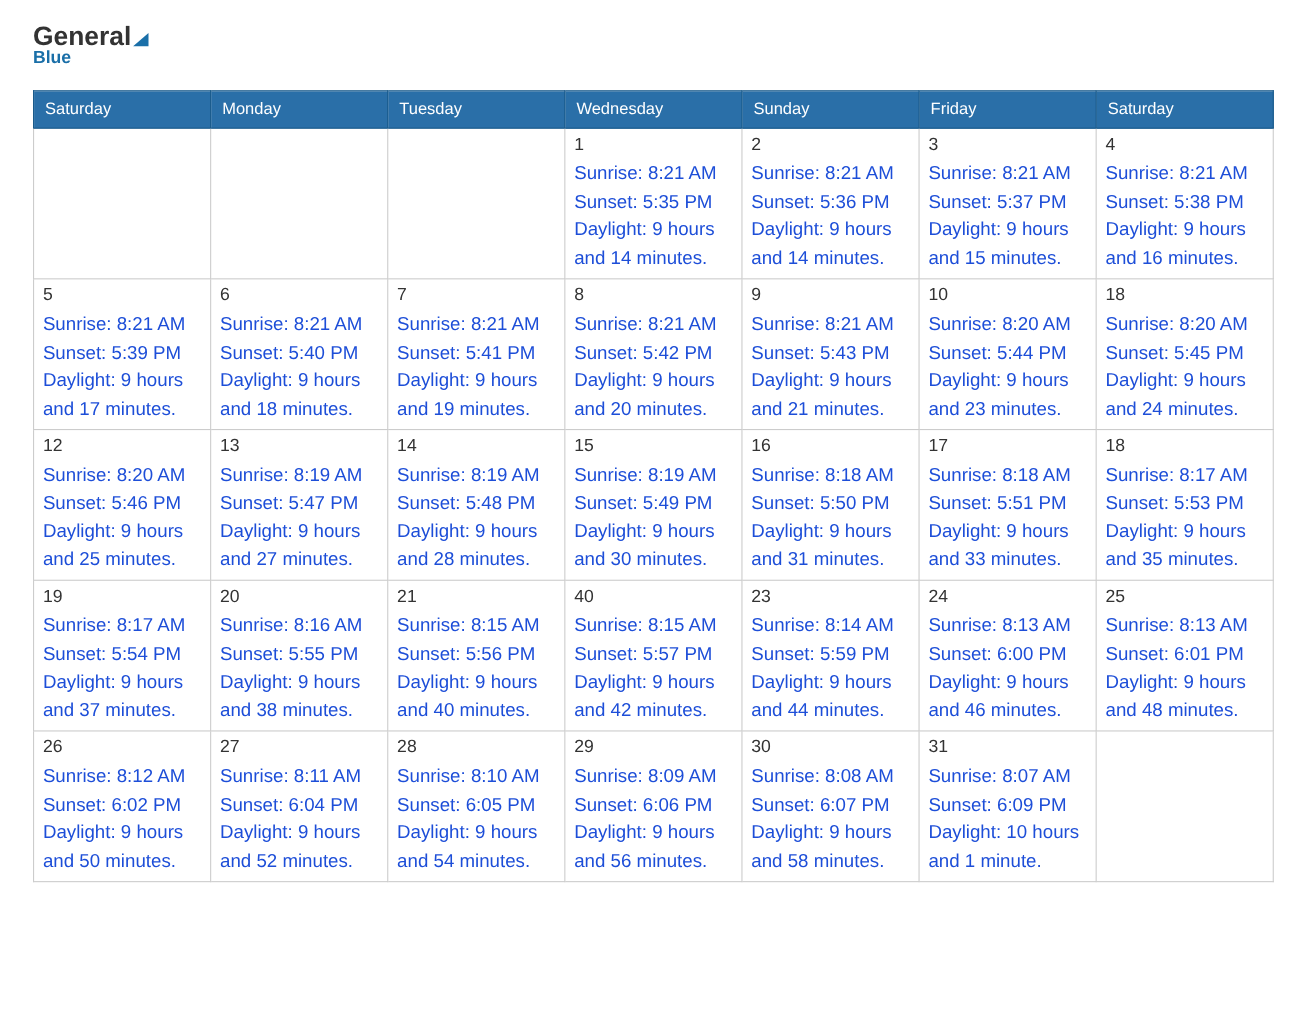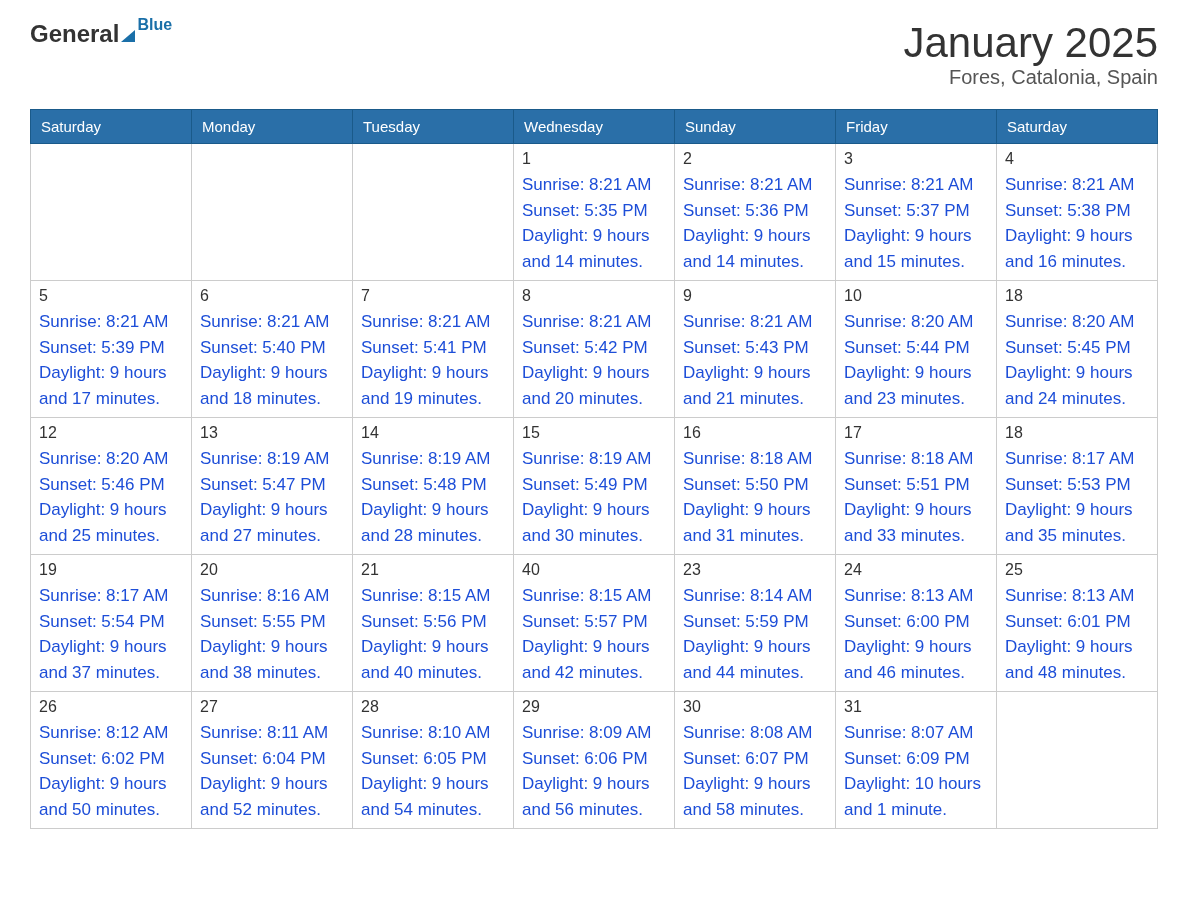--- a/index.html
+++ b/index.html
@@ -63,45 +63,41 @@
     .day-info {
       font-size: 17px;
       color: #1d4ed8;
       line-height: 1.5;
     }
     .empty-cell {
       background: #fff;
     }
     .logo-wrapper {
       display: flex;
-      flex-direction: row;
+      flex-direction: column;
       align-items: flex-start;
     }
     .logo-line1 {
       display: flex;
       align-items: center;
     }
   </style>
 </head>
 <body>
 
 <div class="header">
   <div class="logo-wrapper">
     <div class="logo-line1">
       <span style="font-size:24px;font-weight:bold;color:#333;">General</span>
       <svg width="16" height="16" viewBox="0 0 16 16" style="margin-left:2px;margin-top:4px;">
         <polygon points="0,14 14,14 14,2" fill="#1a6fa8"></polygon>
       </svg>
     </div>
     <span style="font-size:16px;font-weight:bold;color:#1a6fa8;margin-top:-4px;">Blue</span>
   </div>
-  <div class="title-block">
-    <h1>January 2025</h1>
-    <h2>Fores, Catalonia, Spain</h2>
-  </div>
 </div>
 
 <table class="calendar">
   <thead>
     <tr>
     <th>Saturday</th>
         <th>Monday</th>
         <th>Tuesday</th>
         <th>Wednesday</th>
         <th>Sunday</th>

